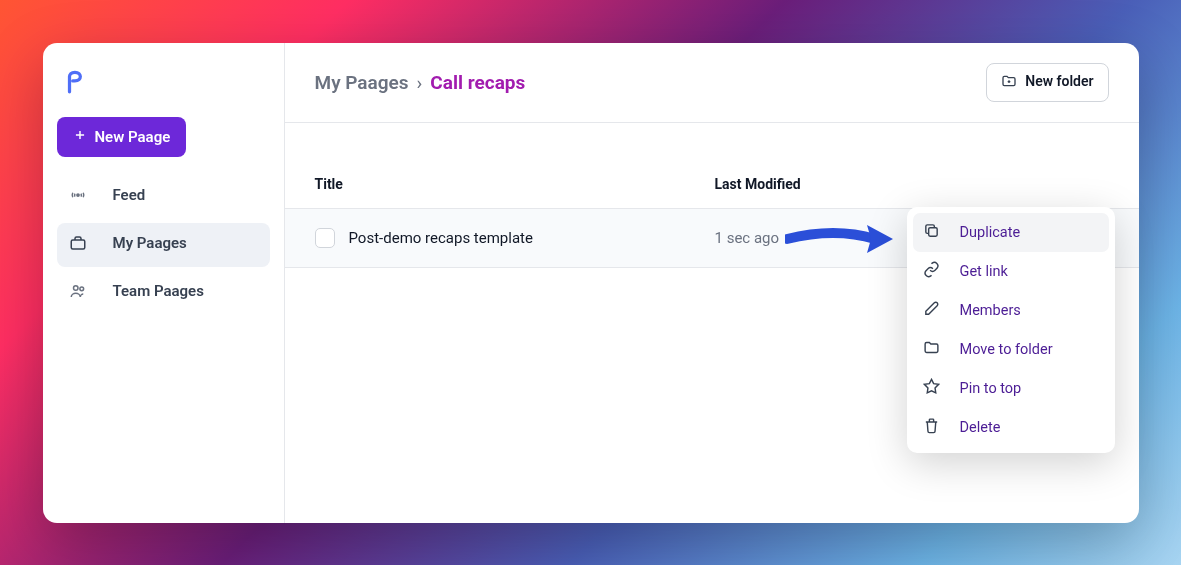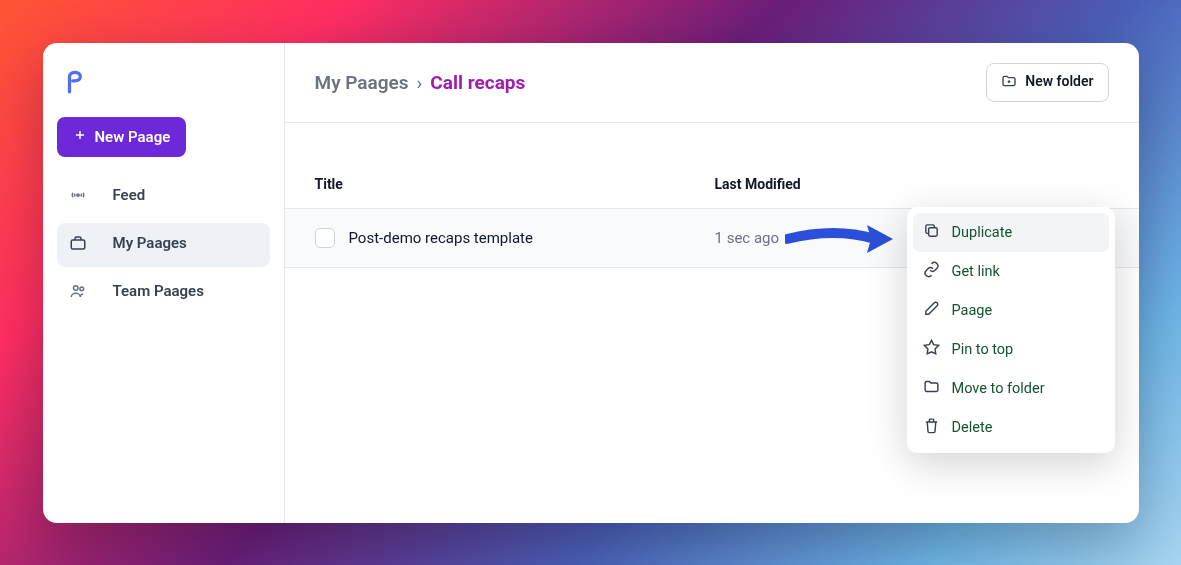--- a/index.html
+++ b/index.html
@@ -146,25 +146,25 @@
     width: 208px;
     background: #fff;
     border-radius: 10px;
     box-shadow: 0 10px 40px rgba(0,0,0,0.18);
     padding: 6px;
     z-index: 10;
   }
   .menu-item {
     display: flex;
     align-items: center;
-    gap: 12px;
+    gap: 20px;
     padding: 9px 10px;
     border-radius: 7px;
     font-size: 14.5px;
-    color: #14532d;
+    color: #4c1d95;
     cursor: pointer;
   }
   .menu-item.hover { background: #f3f4f6; }
   .menu-item svg { width:17px; height:17px; flex-shrink:0; stroke:#374151; }
   .arrow {
     position: absolute;
     top: 174px;
     right: 244px;
     z-index:9;
   }
@@ -264,33 +264,33 @@
       <div class="menu-item">
         <span><svg viewBox="0 0 24 24" fill="none" stroke-width="2">
               <path d="M10 13a5 5 0 007 0l3-3a5 5 0 00-7-7l-1 1M14 11a5 5 0 00-7 0l-3 3a5 5 0 007 7l1-1"></path>
             </svg></span>
         <span>Get link</span>
       </div>
       <div class="menu-item">
         <span><svg viewBox="0 0 24 24" fill="none" stroke-width="2">
               <path d="M4 20h4L20 8a2.8 2.8 0 00-4-4L4 16v4z"></path>
             </svg></span>
-        <span>Paage</span>
+        <span>Members</span>
+      </div>
+      <div class="menu-item">
+        <span><svg viewBox="0 0 24 24" fill="none" stroke-width="2">
+              <path d="M3 7a2 2 0 012-2h4l2 2h8a2 2 0 012 2v8a2 2 0 01-2 2H5a2 2 0 01-2-2z"></path>
+            </svg></span>
+        <span>Move to folder</span>
       </div>
       <div class="menu-item">
         <span><svg viewBox="0 0 24 24" fill="none" stroke-width="2">
               <path d="M12 2l3 6 7 1-5 5 1 7-6-3-6 3 1-7-5-5 7-1z"></path>
             </svg></span>
         <span>Pin to top</span>
-      </div>
-      <div class="menu-item">
-        <span><svg viewBox="0 0 24 24" fill="none" stroke-width="2">
-              <path d="M3 7a2 2 0 012-2h4l2 2h8a2 2 0 012 2v8a2 2 0 01-2 2H5a2 2 0 01-2-2z"></path>
-            </svg></span>
-        <span>Move to folder</span>
       </div>
       <div class="menu-item">
         <span><svg viewBox="0 0 24 24" fill="none" stroke-width="2">
               <path d="M4 7h16M10 3h4a1 1 0 011 1v3H9V4a1 1 0 011-1zM6 7l1 13a2 2 0 002 2h6a2 2 0 002-2l1-13"></path>
             </svg></span>
         <span>Delete</span>
       </div>
     </div>
   </main>
 </div>

